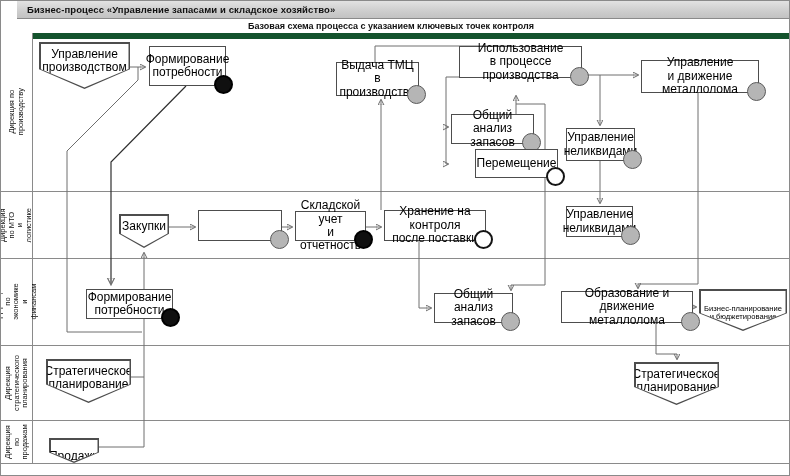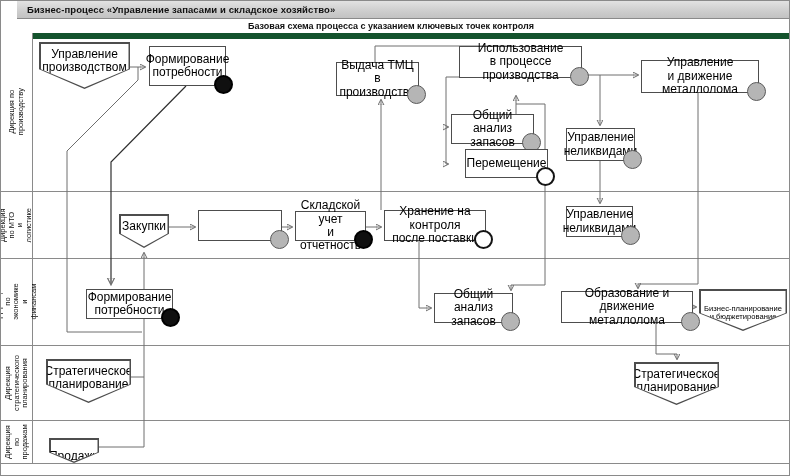--- a/index.html
+++ b/index.html
@@ -145,21 +145,21 @@
   <div class="node" style="left:640px;top:59px;width:118px;height:33px">
     <span class="nlabel">Управление
 и движение металлолома</span>
     <span class="kpi" data-kpi="gray"></span>
   </div>
   <div class="node" style="left:450px;top:113px;width:83px;height:30px">
     <span class="nlabel">Общий
 анализ запасов</span>
     <span class="kpi" data-kpi="gray"></span>
   </div>
-  <div class="node" style="left:464px;top:148px;width:83px;height:29px">
+  <div class="node" style="left:474px;top:148px;width:83px;height:29px">
     <span class="nlabel">Перемещение</span>
     <span class="kpi" data-kpi="white"></span>
   </div>
   <div class="node" style="left:565px;top:127px;width:69px;height:33px">
     <span class="nlabel">Управление
 неликвидами</span>
     <span class="kpi" data-kpi="gray"></span>
   </div>
 
   <div class="pent" style="left:118px;top:213px;width:50px;height:34px">

